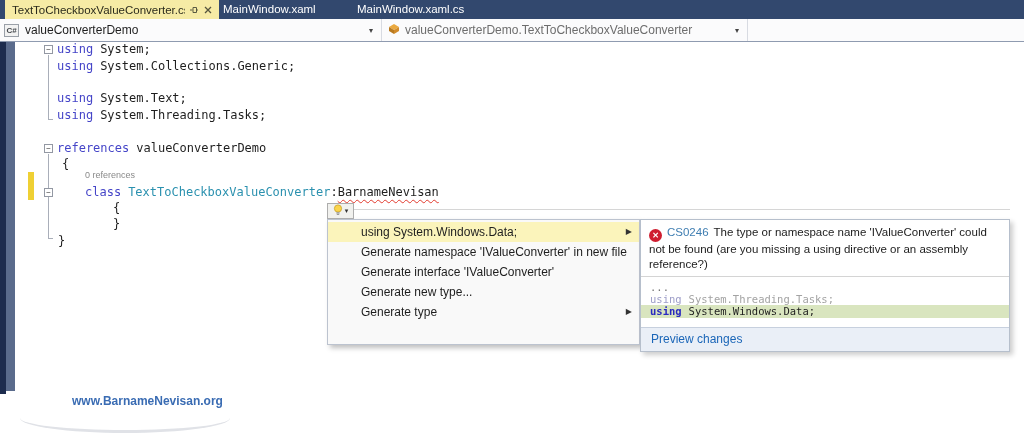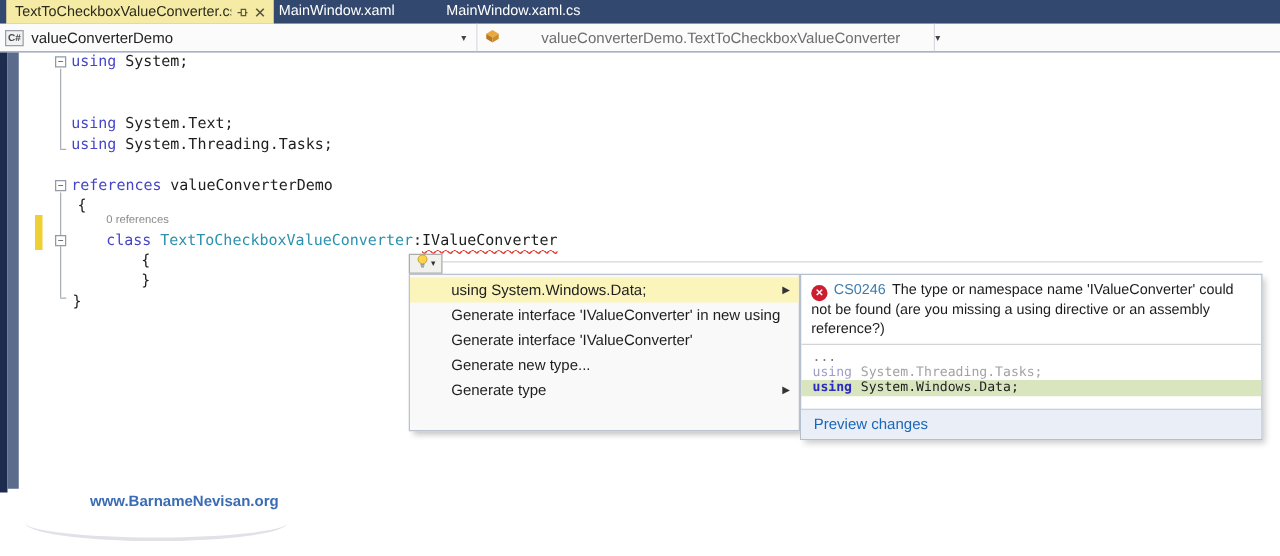--- a/index.html
+++ b/index.html
@@ -23,21 +23,21 @@
   .tab2 { left:223px; }
   .tab3 { left:357px; }
 
   
   .navbar {
     position:absolute; left:0; top:19px; width:1024px; height:23px; background:#fbfbfc;
     border-bottom:1px solid #8f9bb0;
   }
   .nav-dd { position:absolute; top:0; height:22px; display:flex; align-items:center; font-size:12px; color:#1e1e1e; }
   .nav-dd-left { left:4px; width:378px; border-right:1px solid #d8dbe2; }
-  .nav-dd-right { left:388px; width:360px; border-right:1px solid #d8dbe2; color:#6d6d6d;gap:28px; }
+  .nav-dd-right { left:388px; width:360px; border-right:1px solid #d8dbe2; color:#6d6d6d; }
   .cs-icon {
     width:15px; height:13px; border:1px solid #9aa0a8; background:#f2f2f2; color:#44484c;
     font-size:8px; font-weight:bold; text-align:center; line-height:11px; margin-right:6px; flex:0 0 auto;
   }
   .class-icon { margin-right:5px; flex:0 0 auto; }
   .dd-arrow { margin-left:auto; margin-right:8px; font-size:8px; color:#444; }
 
   
   .margin-strip-dark { position:absolute; left:0; top:42px; width:6px; height:352px; background:#1d2c4e; }
   .margin-strip-slate { position:absolute; left:6px; top:42px; width:9px; height:349px; background:#5a6b8c; }
@@ -169,29 +169,30 @@
   <div class="outline-line" style="top:55px; height:64px;"></div>
   <div class="outline-tick" style="top:119px;"></div>
   <div class="outline-line" style="top:154px; height:84px;"></div>
   <div class="outline-tick" style="top:238px;"></div>
 
   <div class="collapse-box" style="top:45px;">−</div>
   <div class="collapse-box" style="top:144px;">−</div>
   <div class="collapse-box" style="top:188px;">−</div>
 
   <div class="cl" style="left:57px; top:41px;"><span class="kw kw-sp">using</span><span>System;</span></div>
+  <div class="cl" style="left:57px; top:58px;"><span class="kw kw-sp">using</span><span>System.Collections.Generic;</span></div>
   <div class="cl" style="left:57px; top:90px;"><span class="kw kw-sp">using</span><span>System.Text;</span></div>
   <div class="cl" style="left:57px; top:107px;"><span class="kw kw-sp">using</span><span>System.Threading.Tasks;</span></div>
 
   <div class="cl" style="left:57px; top:140px;"><span class="kw kw-sp">references</span><span>valueConverterDemo</span></div>
   <div class="cl" style="left:62px; top:156px;"><span>{</span></div>
 
   <div class="codelens">0 references</div>
 
-  <div class="cl" style="left:85px; top:184px;"><span class="kw kw-sp">class</span><span class="type-name">TextToCheckboxValueConverter</span><span>:</span><span class="squiggle">IValueConverter</span></div>
+  <div class="cl" style="left:85px; top:184px;"><span class="kw kw-sp">class</span><span class="type-name">TextToCheckboxValueConverter</span><span>:</span><span class="squiggle">BarnameNevisan</span></div>
 
   <div class="cl" style="left:113px; top:200px;"><span>{</span></div>
   <div class="cl" style="left:113px; top:216px;"><span>}</span></div>
   <div class="cl" style="left:58px;  top:233px;"><span>}</span></div>
 
   <div class="bulb-topline"></div>
   <div class="bulb-btn">
     <span>
       <svg width="10" height="12" viewBox="0 0 10 12">
           <circle cx="5" cy="4.5" r="3.6" fill="#fbd44b" stroke="#c9a227" stroke-width="0.8"></circle>
@@ -201,21 +202,21 @@
     </span>
     <span class="dd-arrow2">▾</span>
   </div>
 
   <div class="qa-menu">
     <div class="qa-item hl">
       <span>using System.Windows.Data;</span>
       <span class="qa-sub">▶</span>
     </div>
     <div class="qa-item">
-      <span>Generate interface 'IValueConverter' in new using</span>
+      <span>Generate namespace 'IValueConverter' in new file</span>
     </div>
     <div class="qa-item">
       <span>Generate interface 'IValueConverter'</span>
     </div>
     <div class="qa-item">
       <span>Generate new type...</span>
     </div>
     <div class="qa-item">
       <span>Generate type</span>
       <span class="qa-sub">▶</span>

